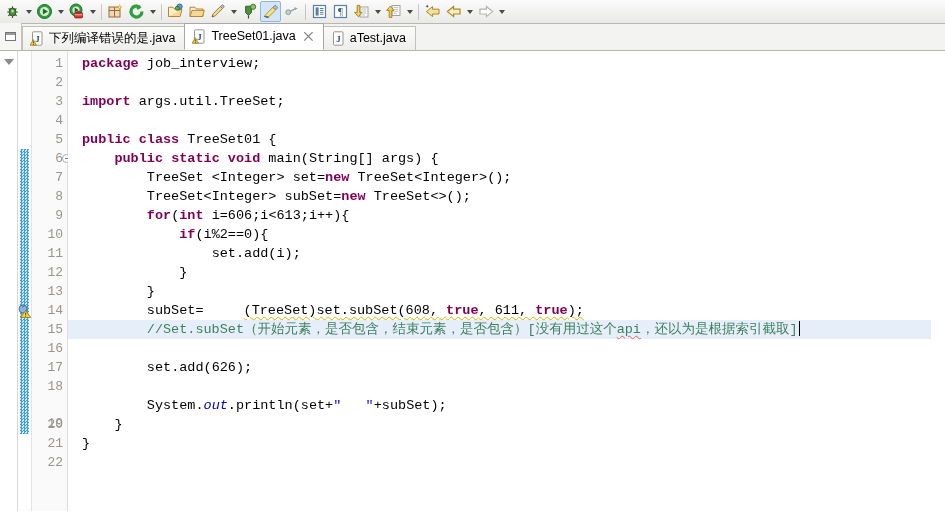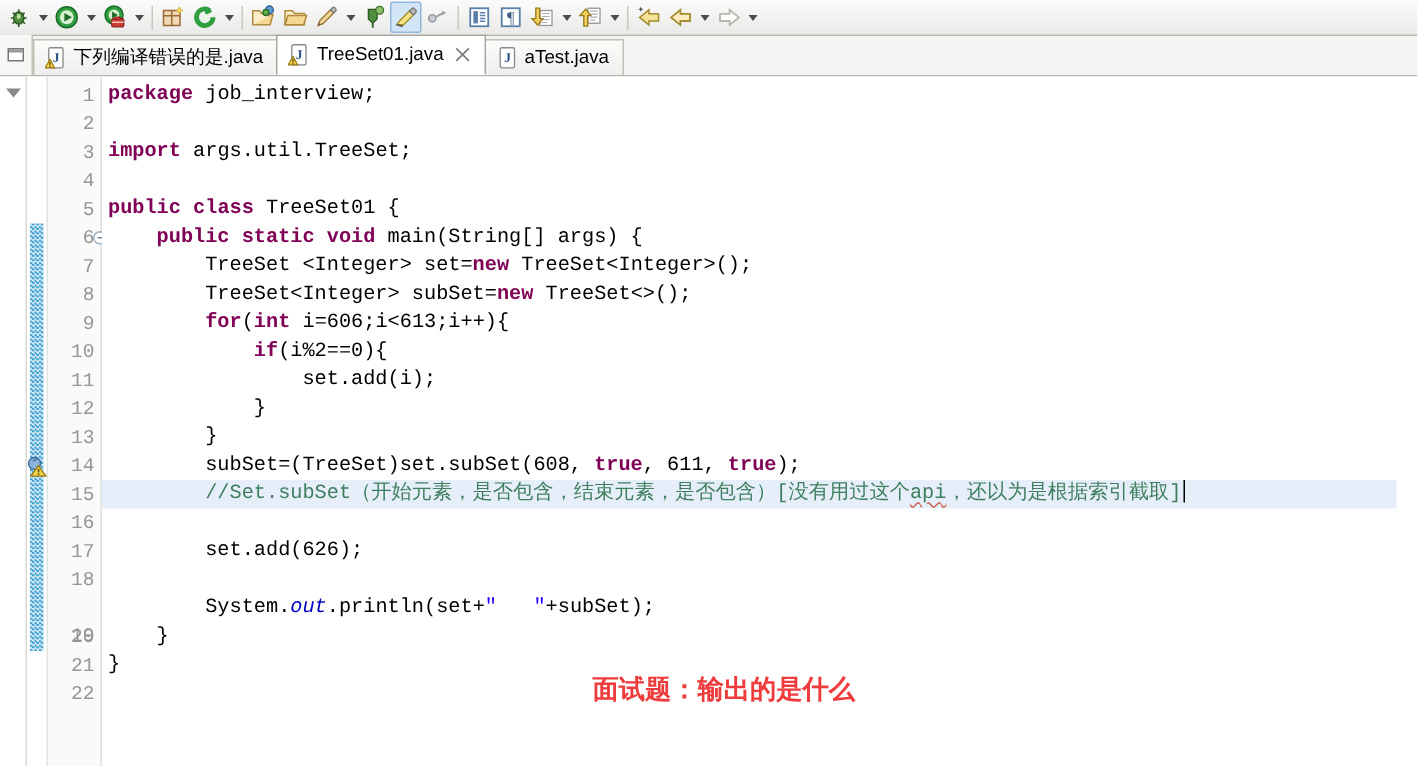--- a/index.html
+++ b/index.html
@@ -186,38 +186,40 @@
     overflow: hidden;
   }
   .cur-line-hl {
     position: absolute;
     left: -69px; right: 0;
     height: 19px;
     background: #e6eff9;
   }
   .cline {
     position: absolute;
-    left: 4px;
+    left: 14px;
     height: 19px; line-height: 19px;
     white-space: pre;
     color: #000;
   }
 
   
   .kw   { color: #7f0055; font-weight: bold; }
   .plain{ color: #000000; }
   .cmt  { color: #3f7f5f; }
   .fld  { color: #0000c0; font-style: italic; }
   .str  { color: #2a00ff; }
 
   .squiggle {
+    text-decoration: underline;
     text-decoration-style: wavy;
     text-decoration-color: #d8b100;
     text-decoration-thickness: 1px;
     text-underline-offset: 2px;
+    margin-left: 40px;
   }
   .squiggle-red {
     text-decoration: underline;
     text-decoration-style: wavy;
     text-decoration-color: #d06b5a;
     text-decoration-thickness: 1px;
     text-underline-offset: 2px;
   }
 
   .caret-bar {
@@ -530,19 +532,18 @@
           <div class="cline" style="top: 250px;">        <span class="plain">subSet</span>=<span class="squiggle">(<span class="plain">TreeSet</span>)<span class="plain">set</span>.<span class="plain">subSet</span>(608, <span class="kw">true</span>, 611, <span class="kw">true</span>);</span></div>
           <div class="cline" style="top: 269px;">        <span class="cmt">//Set.subSet（开始元素，是否包含，结束元素，是否包含）[没有用过这个<span class="squiggle-red">api</span>，还以为是根据索引截取]</span><span class="caret-bar"></span></div>
           <div class="cline" style="top: 288px;"></div>
           <div class="cline" style="top: 307px;">        <span class="plain">set</span>.<span class="plain">add</span>(626);</div>
           <div class="cline" style="top: 326px;"></div>
           <div class="cline" style="top: 345px;">        <span class="plain">System</span>.<span class="fld">out</span>.<span class="plain">println</span>(<span class="plain">set</span>+<span class="str">"   "</span>+<span class="plain">subSet</span>);</div>
           <div class="cline" style="top: 364px;">    }</div>
           <div class="cline" style="top: 383px;">}</div>
           <div class="cline" style="top: 402px;"></div>
         </div>
-      <div class="annotation" id="annotation" style="top: 396px; left: 327px; color: rgb(238, 59, 59);">面试题：输出的是什么</div>
     </div>
 
     <div class="overview-ruler"></div>
   </div>
 
 </div>
 
 </body></html>

